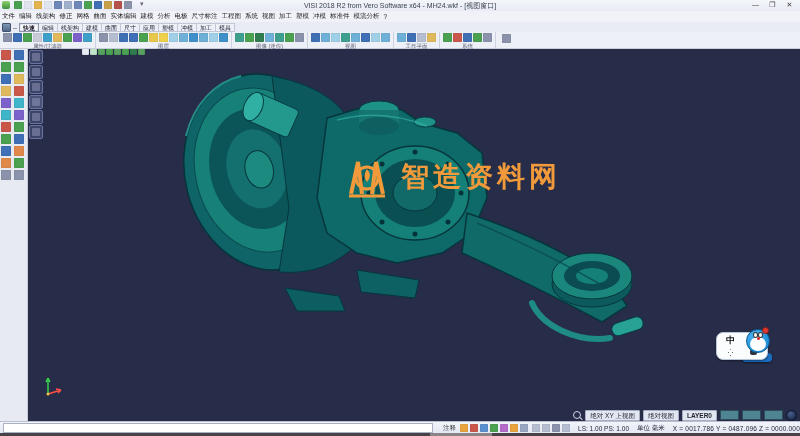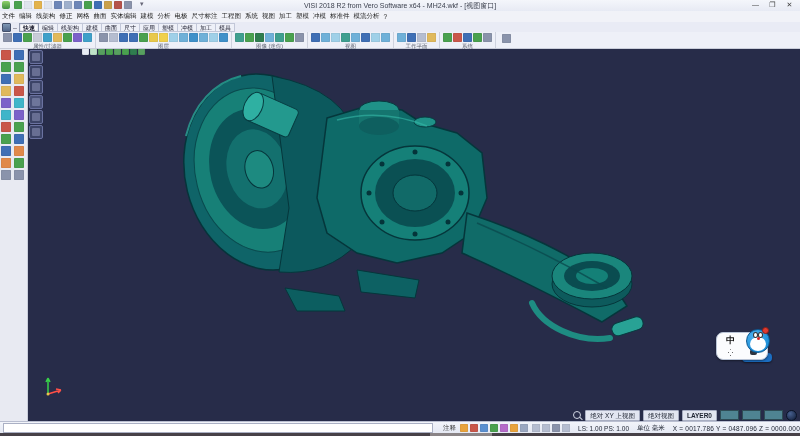--- a/index.html
+++ b/index.html
@@ -360,20 +360,30 @@
         <span class="gicon" style="background: rgb(191, 227, 200);"></span>
         <span class="gicon" style="background: rgb(87, 160, 95);"></span>
         <span class="gicon" style="background: rgb(74, 161, 79);"></span>
         <span class="gicon" style="background: rgb(87, 160, 95);"></span>
         <span class="gicon" style="background: rgb(74, 161, 79);"></span>
         <span class="gicon" style="background: rgb(47, 125, 79);"></span>
         <span class="gicon" style="background: rgb(87, 160, 95);"></span>
       </div>
 
     
+    <div class="watermark">
+      <svg width="44" height="46" viewBox="0 0 44 46">
+        <path d="M6,40 L13,8 L17,40" fill="none" stroke="#f09a3b" stroke-width="4"></path>
+        <path d="M38,40 L31,8 L27,40" fill="none" stroke="#f09a3b" stroke-width="4"></path>
+        <circle cx="22" cy="24" r="11" fill="none" stroke="#f09a3b" stroke-width="3"></circle>
+        <path d="M22,15 q6,6 0,13 q-5,-6 0,-13" fill="#f09a3b"></path>
+        <path d="M4,42 L40,42" stroke="#f09a3b" stroke-width="3"></path>
+      </svg>
+      <span class="watermark-text">智造资料网</span>
+    </div>
   </div>
 
   <div class="ime">
     <div class="ime-base"></div>
     <div class="ime-pill">
       <span class="ime-mode">中</span>
       <span class="ime-moon">☾</span>
       <span class="ime-dots">⁛</span>
       <span class="ime-shirt"></span>
     </div>

